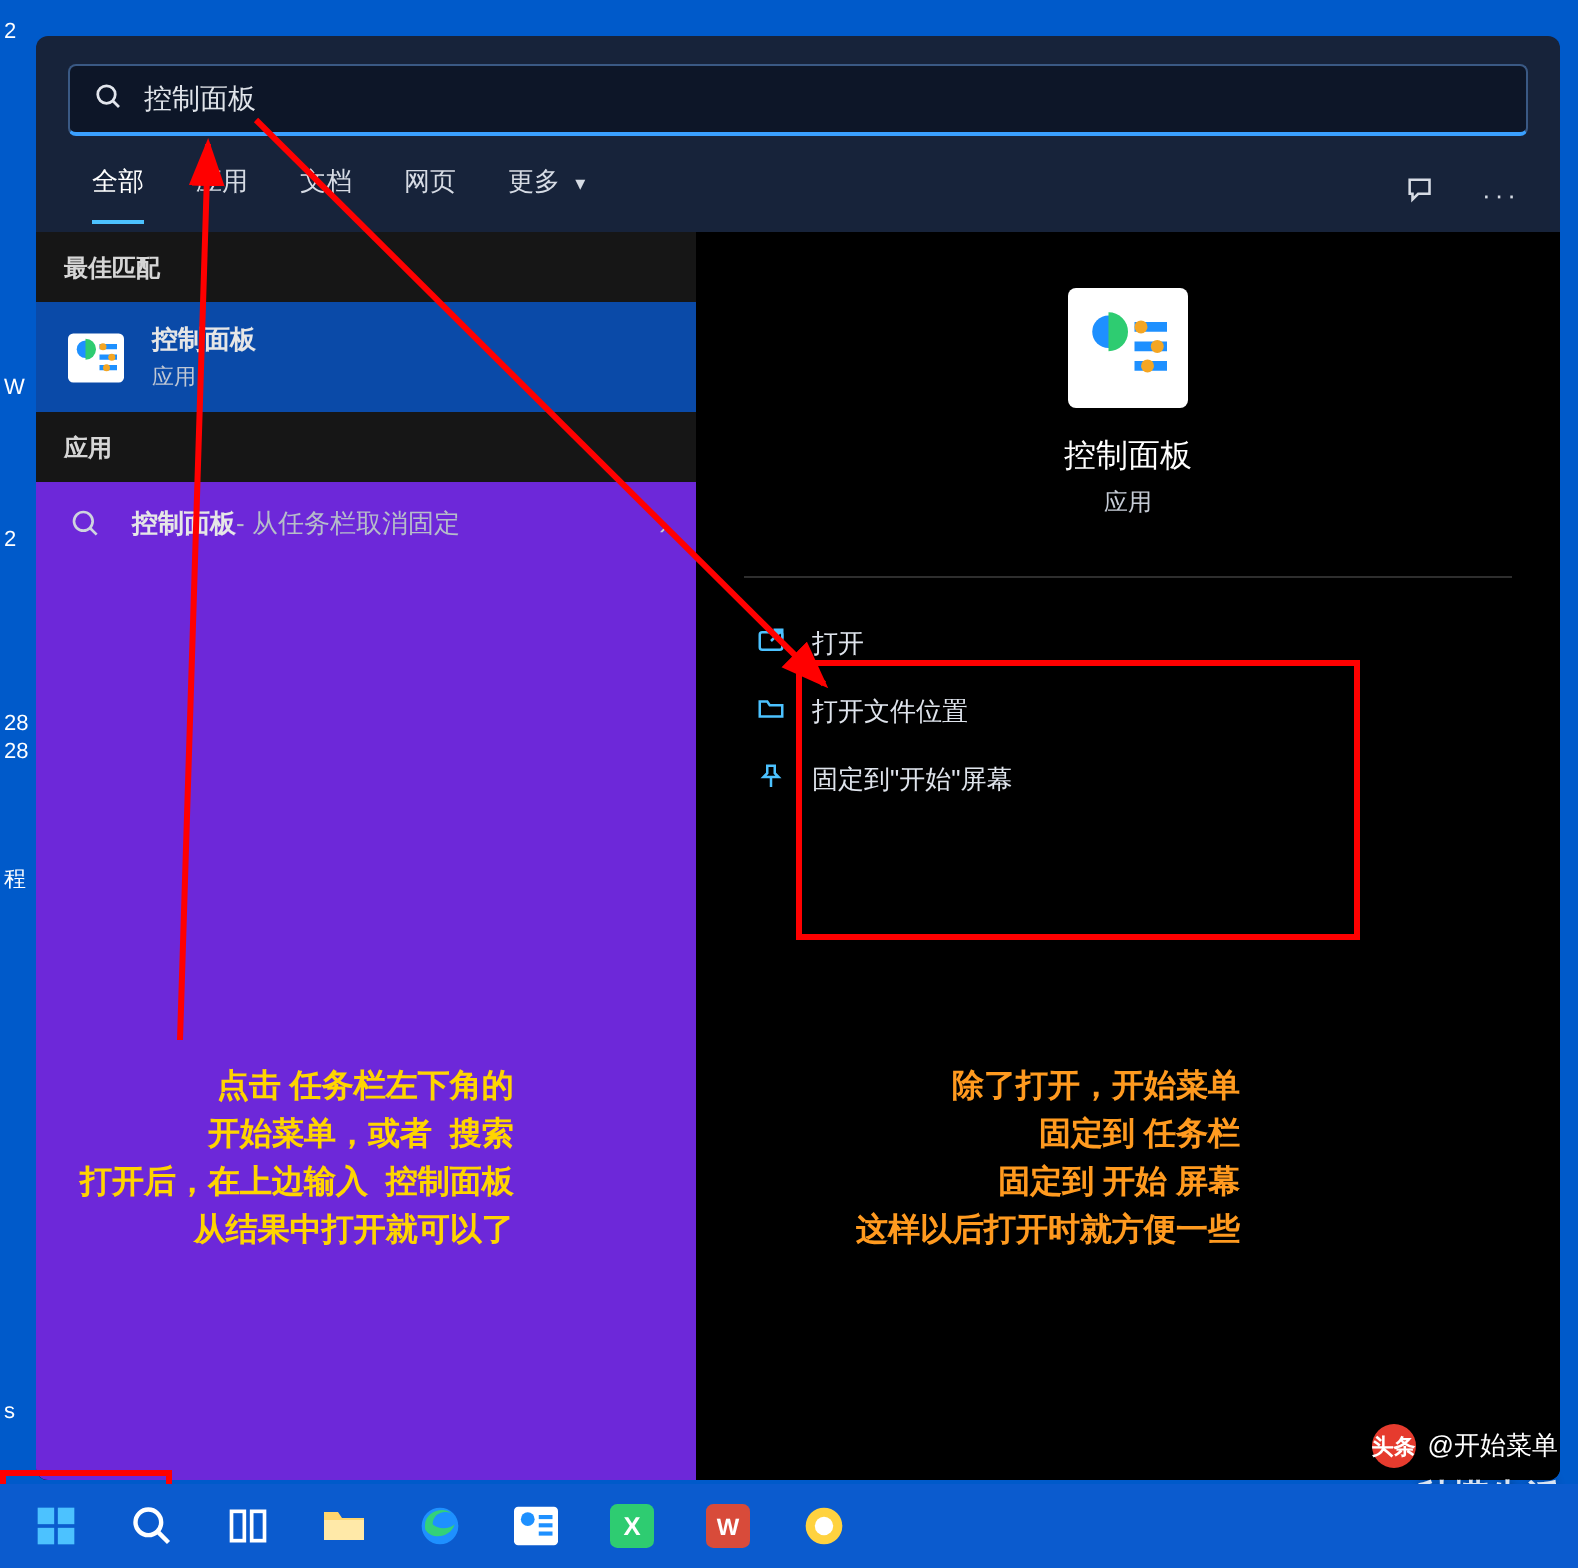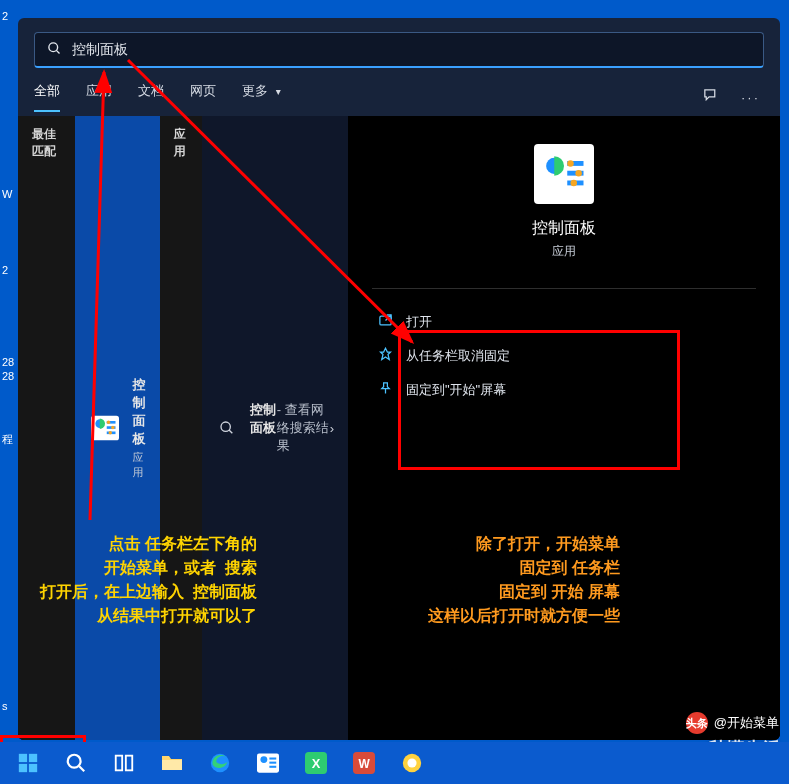--- a/index.html
+++ b/index.html
@@ -40,39 +40,39 @@
     border-radius: 4px;
     padding: 0 12px;
   }
   .search-icon-wrap { margin-right: 10px; color: #e2e6ed; }
   .search-text { color: #e0e4ea; font-size: 14px; }
 
   
   .tab-row {
     display: flex; align-items: center;
     gap: 26px;
-    padding: 0 20px 0 16px;
+    padding: 0 20px 0 28px;
     height: 38px;
   }
   .tab {
     color: #d6dbe4; font-size: 13px;
     padding-bottom: 10px;
     border-bottom: 2px solid transparent;
     cursor: pointer;
   }
   .tab.active { border-bottom-color: #4cc2ff; color: #fff; }
   .tab-right { margin-left: auto; display: flex; gap: 22px; align-items: center; color: #d6dbe4; }
 
   
   .main {
     flex: 1; display: flex; background: #000;
   }
   .left-col {
-    width: 330px; background: #0f172a;
-    display: flex; 
+    width: 330px; background: #6d28d9;
+    display: flex; flex-direction: column;
   }
   .section-label {
     padding: 10px 14px 8px 14px;
     color: #d6d6d6; font-size: 12px; font-weight: 600;
     background: #161616;
   }
   .result-item {
     display: flex; align-items: center;
     padding: 10px 14px;
     color: #e6e6e6;
@@ -256,21 +256,21 @@
 
       <div class="result-item">
         <div class="icon-box" style="width:22px;height:22px;">
           <svg width="16" height="16" viewBox="0 0 24 24" fill="none" stroke="#cfd4de" stroke-width="2">
               <circle cx="10" cy="10" r="7"></circle>
               <line x1="20" y1="20" x2="15" y2="15"></line>
             </svg>
         </div>
         <div class="txt" style="flex-direction:row;">
           <span style="font-weight:600;">控制面板</span>
-          <span style="color:#b6bdc9;"> - 查看网络搜索结果</span>
+          <span style="color:#b6bdc9;"> - 从任务栏取消固定</span>
         </div>
         <span class="chev">›</span>
       </div>
     </div>
 
     <div class="right-col">
       <div class="detail-header">
         <div class="detail-icon">
           <svg width="52" height="46" viewBox="0 0 32 28">
               <rect x="0" y="0" width="32" height="28" rx="3" fill="#fff"></rect>
@@ -295,24 +295,24 @@
                 <rect x="3" y="5" width="18" height="14" rx="2"></rect>
                 <path d="M14 3h7v7"></path>
                 <path d="M21 3l-9 9"></path>
               </svg>
           </span>
           <span>打开</span>
         </div>
         <div class="action-item">
           <span class="aicon">
             <svg width="15" height="15" viewBox="0 0 24 24" fill="none" stroke="#4cc2ff" stroke-width="2">
-                <path d="M12 2l3 6h5l-4 4 2 8-6-4-6 4 2-8-4-4h5z"></path>
+                <path d="M3 6h6l2 3h10v9H3z"></path>
               </svg>
           </span>
-          <span>从任务栏取消固定</span>
+          <span>打开文件位置</span>
         </div>
         <div class="action-item">
           <span class="aicon">
             <svg width="15" height="15" viewBox="0 0 24 24" fill="none" stroke="#4cc2ff" stroke-width="2">
                 <path d="M9 3h6v6l3 3H6l3-3zM12 12v8"></path>
               </svg>
           </span>
           <span>固定到"开始"屏幕</span>
         </div>
       </div>

